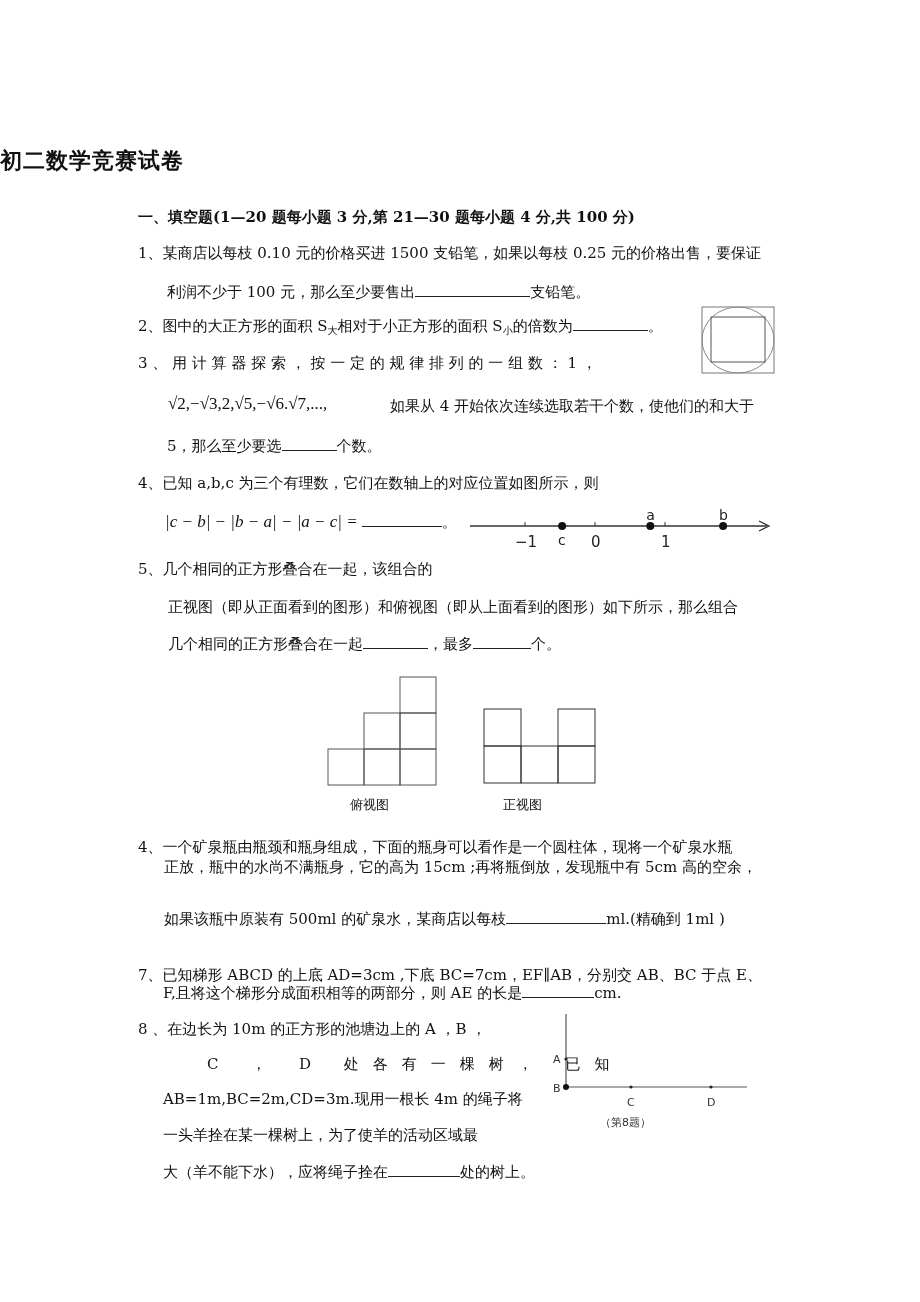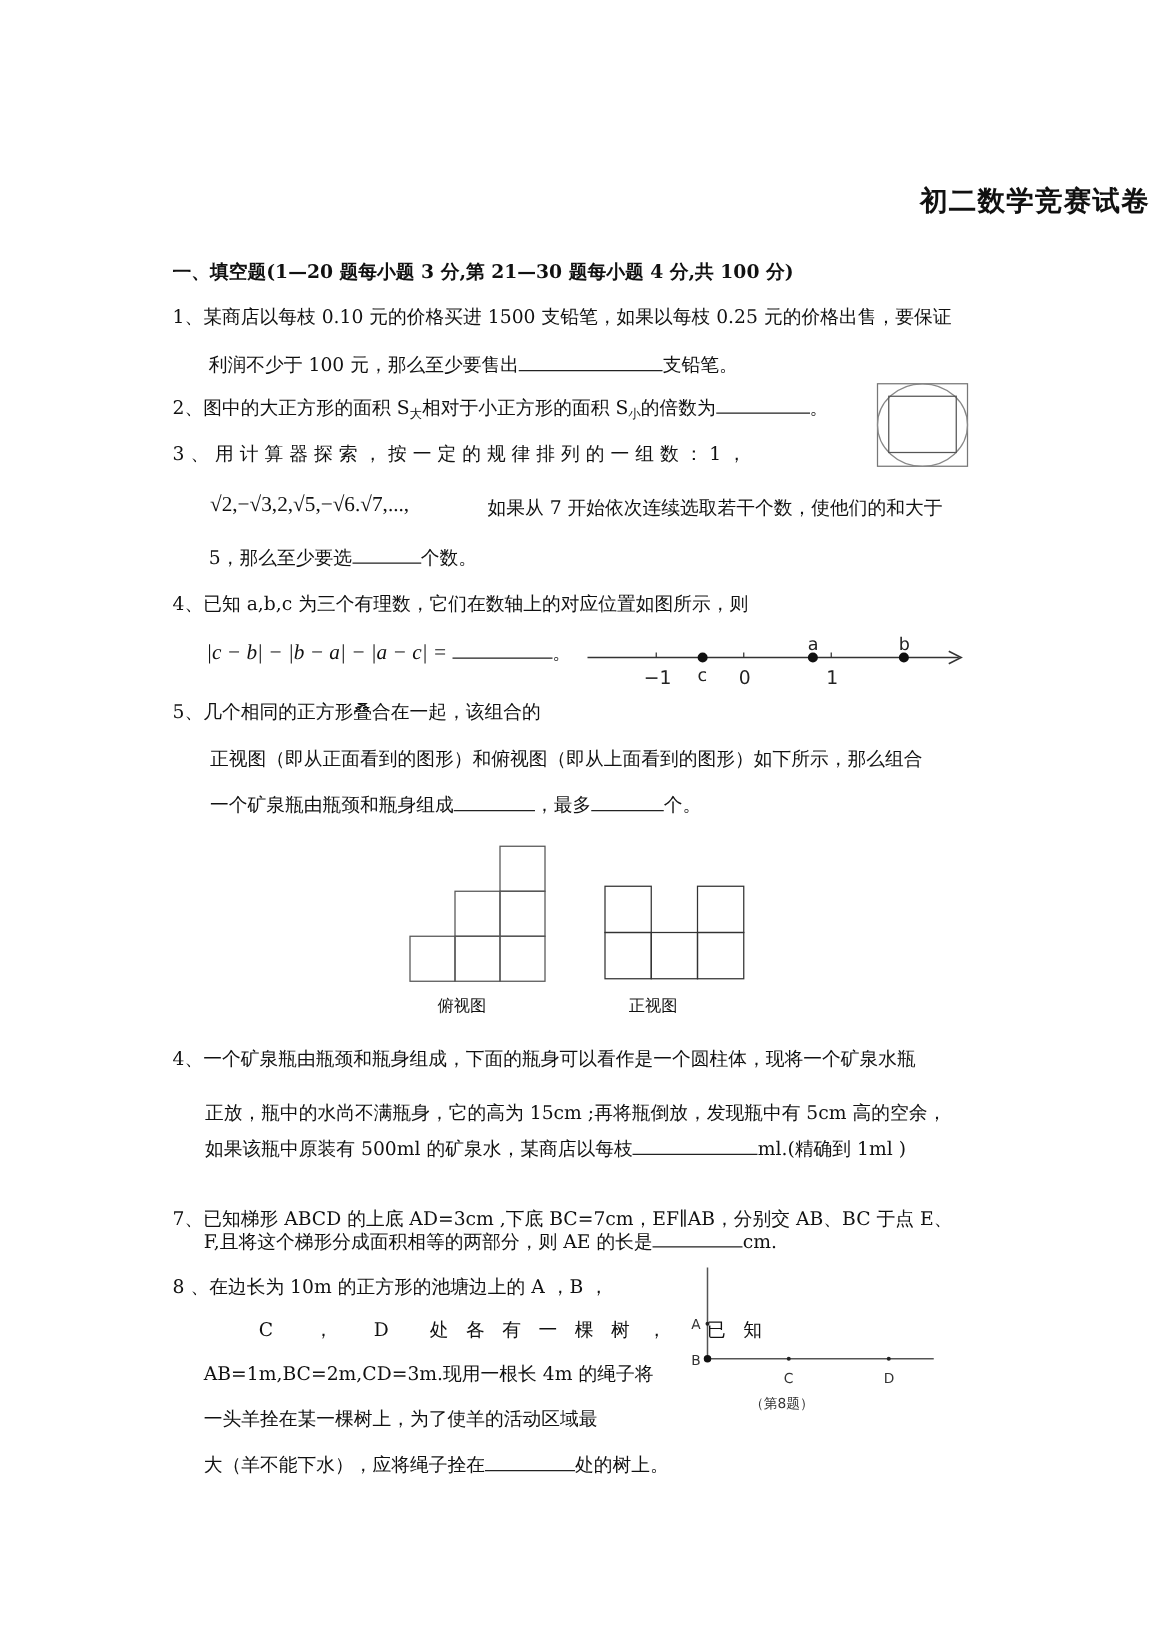--- a/index.html
+++ b/index.html
@@ -1,19 +1,19 @@
 <!DOCTYPE html>
 <html><head>
 <meta charset="utf-8">
 <style>
   html, body { margin:0; padding:0; background:#ffffff; }
   body { width:920px; height:1302px; position:relative; overflow:hidden;
          font-family:"DejaVu Serif","Liberation Serif",serif; color:#111; }
   .abs { position:absolute; white-space:nowrap; }
-  .title { left:0; width:920px; top:146px; text-align:right; font-size:22px; font-weight:bold; letter-spacing:1px; font-family:"DejaVu Sans","Liberation Sans",sans-serif; }
+  .title { left:0; width:920px; top:146px; text-align:left; font-size:22px; font-weight:bold; letter-spacing:1px; font-family:"DejaVu Sans","Liberation Sans",sans-serif; }
   .section { left:138px; top:208px; font-size:15px; font-weight:bold; }
   .line { font-size:15px; }
   .blank { display:inline-block; border-bottom:1px solid #222; height:14px; vertical-align:baseline; }
   .sub { font-size:10px; vertical-align:-3px; }
   .spaced8 { letter-spacing:14px;margin-left:44px; }
   .math { font-family:"Liberation Serif","DejaVu Serif",serif; font-size:17px; }
   .mathi { font-style:italic; }
   svg text { font-family:"DejaVu Sans","Liberation Sans",sans-serif; }
   .caption { font-size:13px; font-family:"DejaVu Sans","Liberation Sans",sans-serif; }
 </style>
@@ -34,21 +34,21 @@
 </div>
 
 <svg class="abs" style="left:700px;top:305px;" width="76" height="70">
   <rect x="2" y="2" width="72" height="66" fill="none" stroke="#777" stroke-width="1"></rect>
   <ellipse cx="38" cy="35" rx="36" ry="33" fill="none" stroke="#888" stroke-width="1"></ellipse>
   <rect x="11" y="12" width="54" height="45" fill="none" stroke="#555" stroke-width="1"></rect>
 </svg>
 
 <div class="abs line" style="left:138px;top:354px;">3 、 用 计 算 器 探 索 ， 按 一 定 的 规 律 排 列 的 一 组 数 ： 1 ，</div>
 <div class="abs math" style="left:168px;top:394px;">√2,−√3,2,√5,−√6.√7,...,</div>
-<div class="abs line" style="left:390px;top:397px;">如果从 7 开始依次连续选取若干个数，使他们的和大于</div>
+<div class="abs line" style="left:390px;top:397px;">如果从 4 开始依次连续选取若干个数，使他们的和大于</div>
 <div class="abs line" style="left:167px;top:436px;">
   <span>5，那么至少要选</span><span class="blank" style="width:55px"></span><span>个数。</span>
 </div>
 
 <div class="abs line" style="left:138px;top:474px;">4、已知 a,b,c  为三个有理数，它们在数轴上的对应位置如图所示，则</div>
 <div class="abs line" style="left:165px;top:512px;">
   <span class="math mathi">|c − b| − |b − a| − |a − c| =</span><span class="blank" style="width:80px;margin-left:4px"></span><span>。</span>
 </div>
 
 <svg class="abs" id="numline" style="left:465px;top:505px;" width="312" height="48">
@@ -68,21 +68,21 @@
       <circle cx="185.3" cy="21" r="4" fill="#111"></circle>
       <text x="181.3" y="15" font-size="14" fill="#222">a</text>
       <circle cx="258.1" cy="21" r="4" fill="#111"></circle>
       <text x="254.10000000000002" y="15" font-size="14" fill="#222">b</text>
     </g>
 </svg>
 
 <div class="abs line" style="left:138px;top:560px;">5、几个相同的正方形叠合在一起，该组合的</div>
 <div class="abs line" style="left:168px;top:598px;">正视图（即从正面看到的图形）和俯视图（即从上面看到的图形）如下所示，那么组合</div>
 <div class="abs line" style="left:168px;top:634px;">
-  <span>一个矿泉瓶由瓶颈和瓶身组成</span><span class="blank" style="width:65px"></span><span>，最多</span><span class="blank" style="width:58px"></span><span>个。</span>
+  <span>几个相同的正方形叠合在一起</span><span class="blank" style="width:65px"></span><span>，最多</span><span class="blank" style="width:58px"></span><span>个。</span>
 </div>
 
 <svg class="abs" style="left:320px;top:670px;" width="300" height="125">
   <g stroke="#555" fill="none" stroke-width="1">
     <rect x="8" y="79" width="36" height="36"></rect>
     <rect x="44" y="79" width="36" height="36"></rect>
     <rect x="80" y="79" width="36" height="36"></rect>
     <rect x="44" y="43" width="36" height="36"></rect>
     <rect x="80" y="43" width="36" height="36"></rect>
     <rect x="80" y="7" width="36" height="36"></rect>
@@ -92,21 +92,21 @@
     <rect x="201" y="76" width="37" height="37"></rect>
     <rect x="238" y="76" width="37" height="37"></rect>
     <rect x="164" y="39" width="37" height="37"></rect>
     <rect x="238" y="39" width="37" height="37"></rect>
   </g>
 </svg>
 <div class="abs caption" style="left:350px;top:796px;">俯视图</div>
 <div class="abs caption" style="left:503px;top:796px;">正视图</div>
 
 <div class="abs line" style="left:138px;top:838px;">4、一个矿泉瓶由瓶颈和瓶身组成，下面的瓶身可以看作是一个圆柱体，现将一个矿泉水瓶</div>
-<div class="abs line" style="left:164px;top:881px;">正放，瓶中的水尚不满瓶身，它的高为 15cm ;再将瓶倒放，发现瓶中有 5cm  高的空余，</div>
+<div class="abs line" style="left:164px;top:858px;">正放，瓶中的水尚不满瓶身，它的高为 15cm ;再将瓶倒放，发现瓶中有 5cm  高的空余，</div>
 <div class="abs line" style="left:164px;top:909px;">
   <span>如果该瓶中原装有 500ml  的矿泉水，某商店以每枝</span><span class="blank" style="width:100px"></span><span>ml.(精确到 1ml )</span>
 </div>
 
 <div class="abs line" style="left:138px;top:946px;margin-top:20px;">7、已知梯形 ABCD  的上底 AD=3cm ,下底 BC=7cm，EF∥AB，分别交 AB、BC 于点 E、</div>
 <div class="abs line" style="left:163px;top:983px;">
   <span>F,且将这个梯形分成面积相等的两部分，则 AE 的长是</span><span class="blank" style="width:72px"></span><span>cm.</span>
 </div>
 
 <div class="abs line" style="left:138px;top:1020px;">8 、在边长为 10m  的正方形的池塘边上的 A ，B ，</div>

